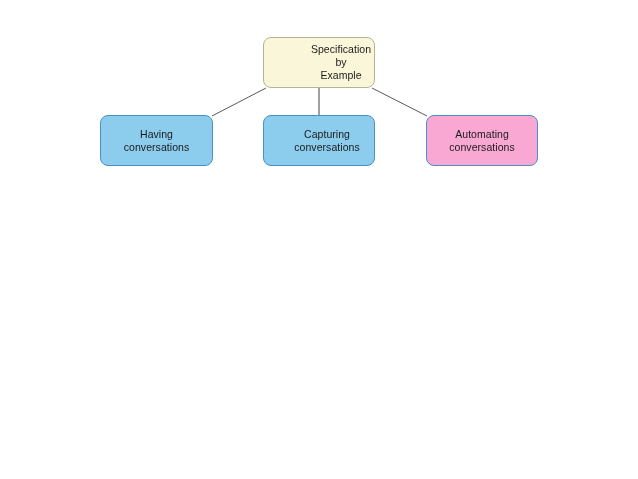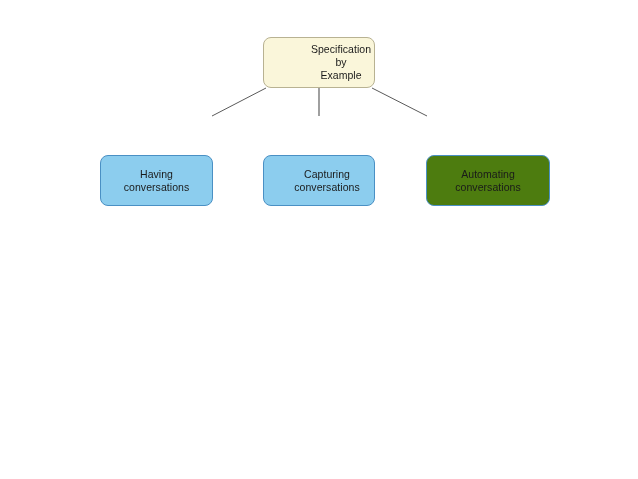--- a/index.html
+++ b/index.html
@@ -44,21 +44,20 @@
     white-space: pre-line;
   }
   .node-root {
     background: #faf6da;
     border-color: #b8b292;
     padding-left: 44px;
   }
   .node-child {
     background: #8ccdee;
     border-color: #4a90c4;
-    margin-top: 40px;
   }
   .node-label {
     display: block;
     padding: 0 6px;
     white-space: pre-line;
   }
 </style>
 </head>
 <body>
 
@@ -77,18 +76,18 @@
 
   <div class="node node-child" style="left: 100px; top: 115px; width: 113px; height: 51px; background: rgb(140, 205, 238); border-color: rgb(74, 144, 196);">
     <span class="node-label">Having conversations</span>
   </div>
 
   <div class="node node-child" style="left: 263px; top: 115px; width: 112px; height: 51px; background: rgb(140, 205, 238); border-color: rgb(74, 144, 196); padding-left: 16px;">
     <span class="node-label">Capturing
 conversations</span>
   </div>
 
-  <div class="node node-child" style="left: 426px; top: 115px; width: 124px; height: 51px; background: #4d7c0f; border-color: rgb(74, 144, 196);">
+  <div class="node node-child" style="left: 426px; top: 115px; width: 112px; height: 51px; background: #f9a8d4; border-color: rgb(74, 144, 196);">
     <span class="node-label">Automating
 conversations</span>
   </div>
 
 </div>
 
 </body></html>

